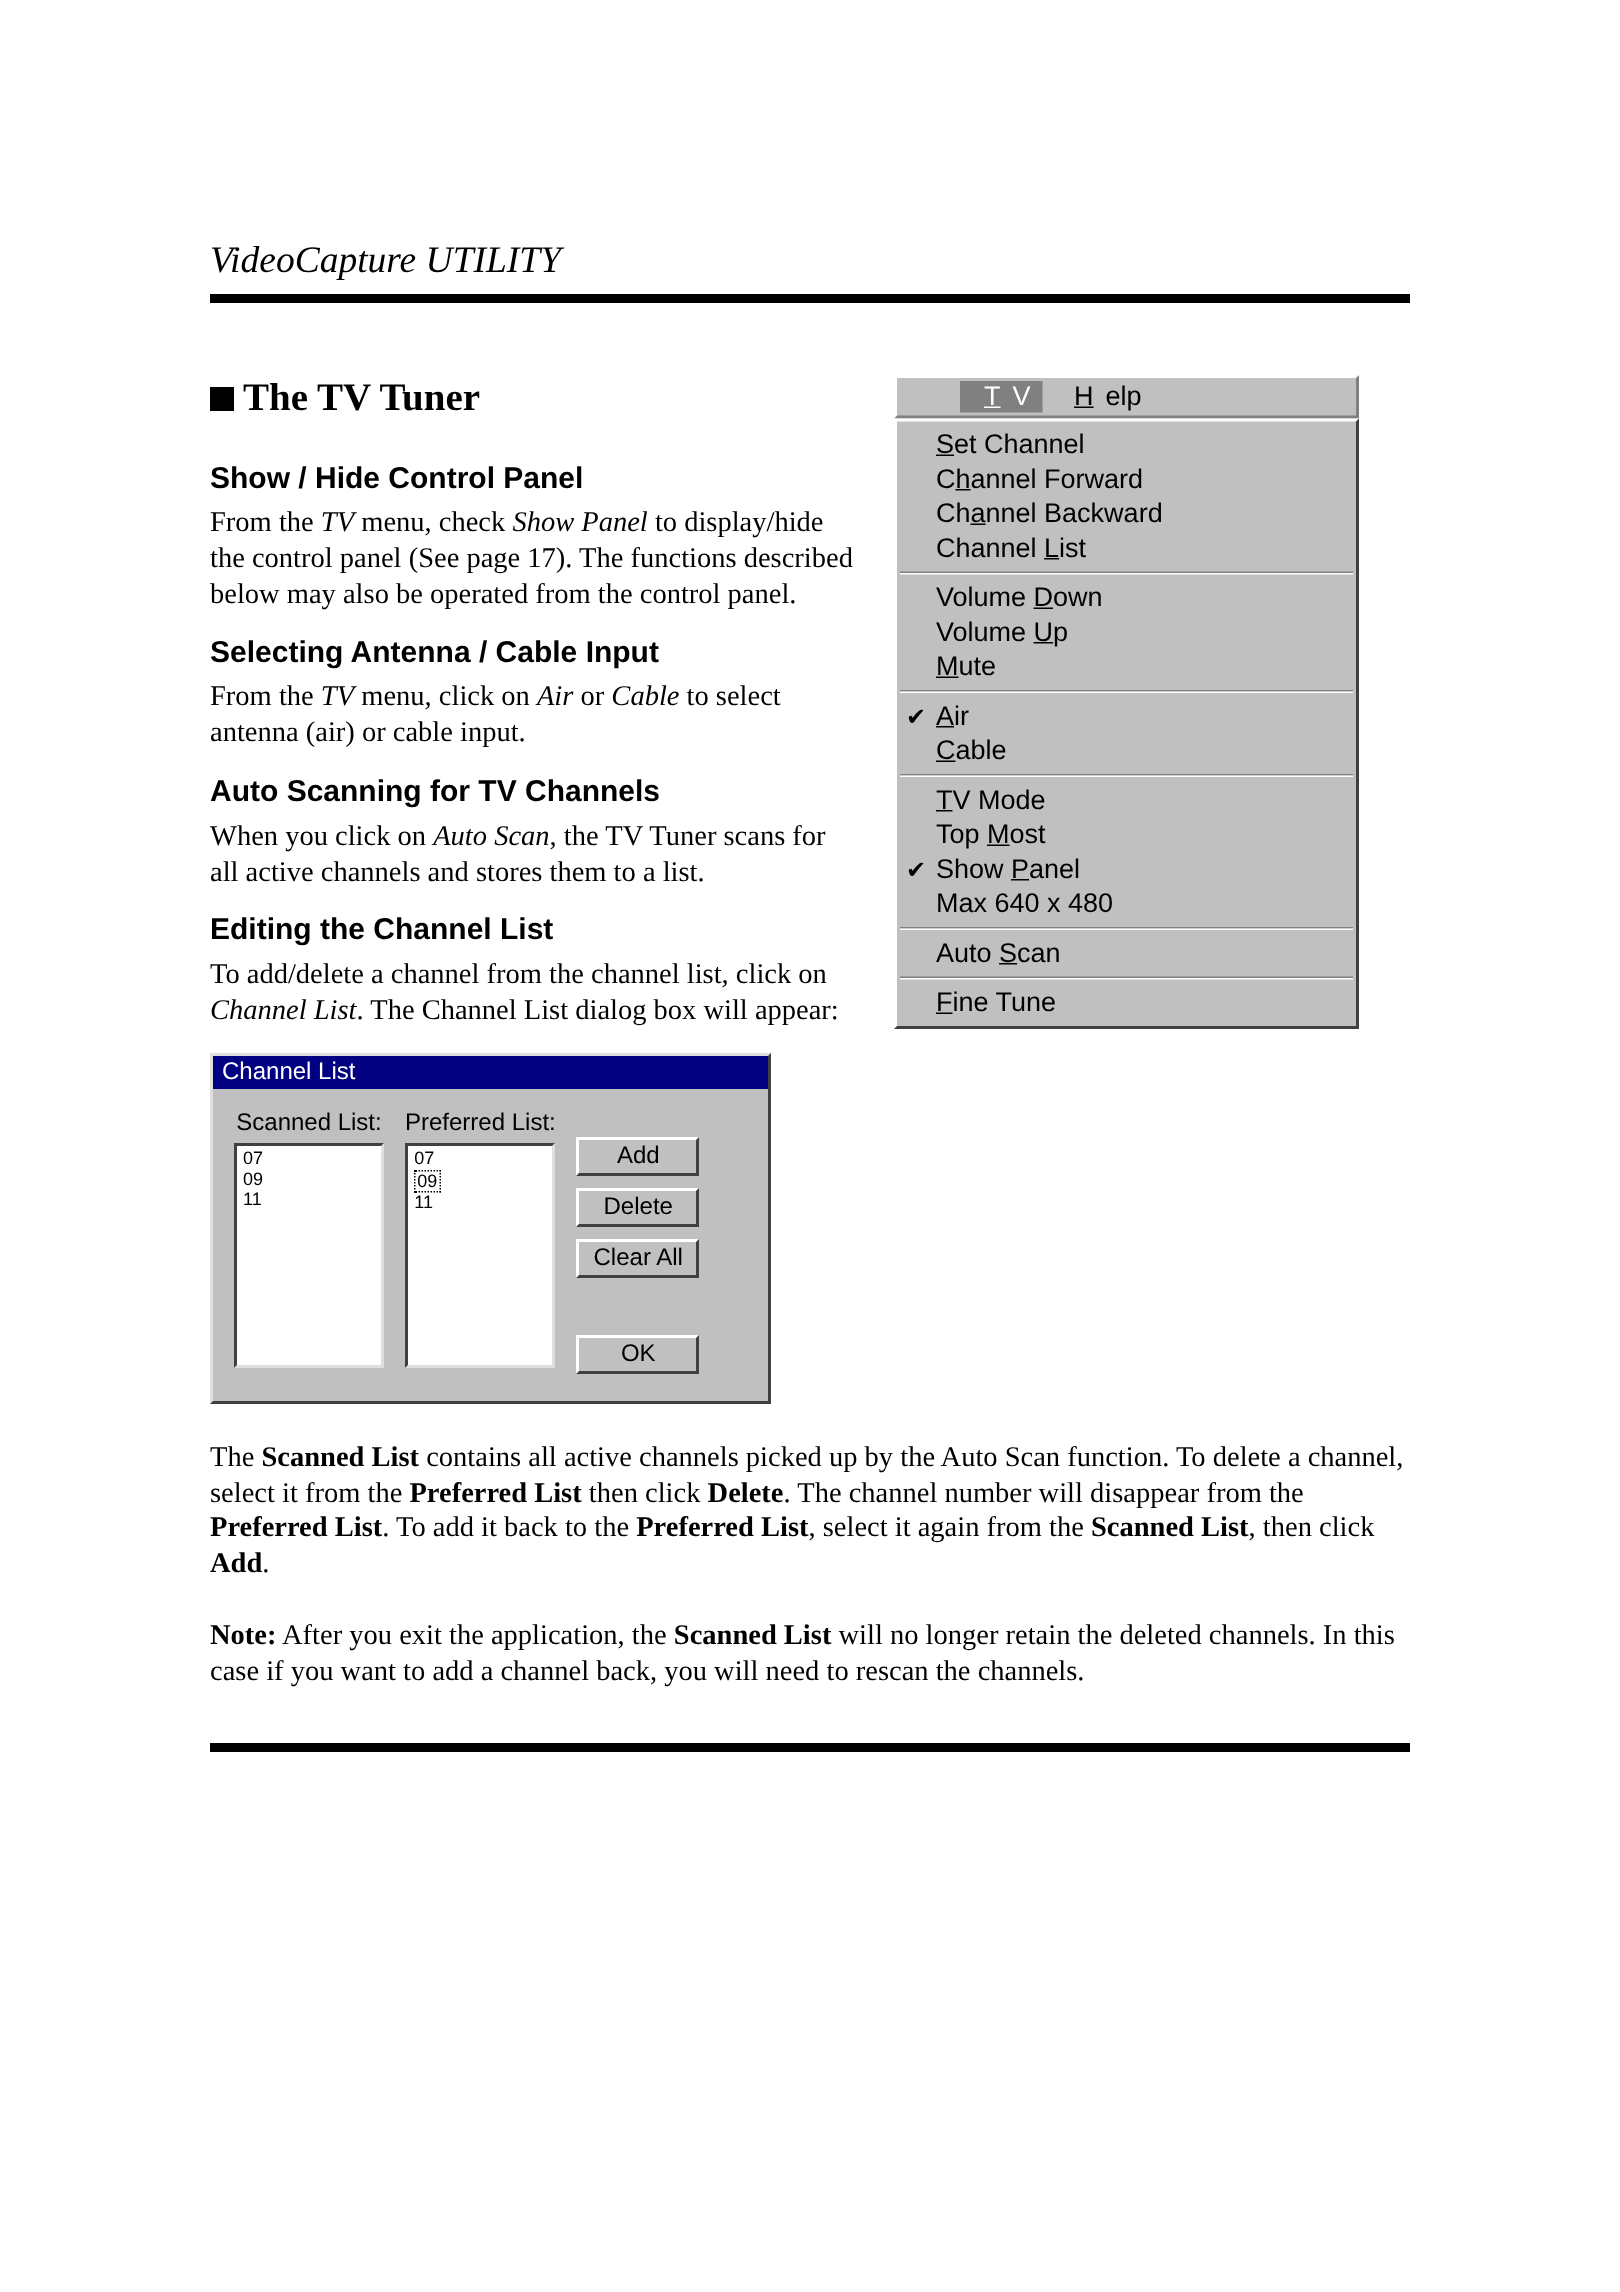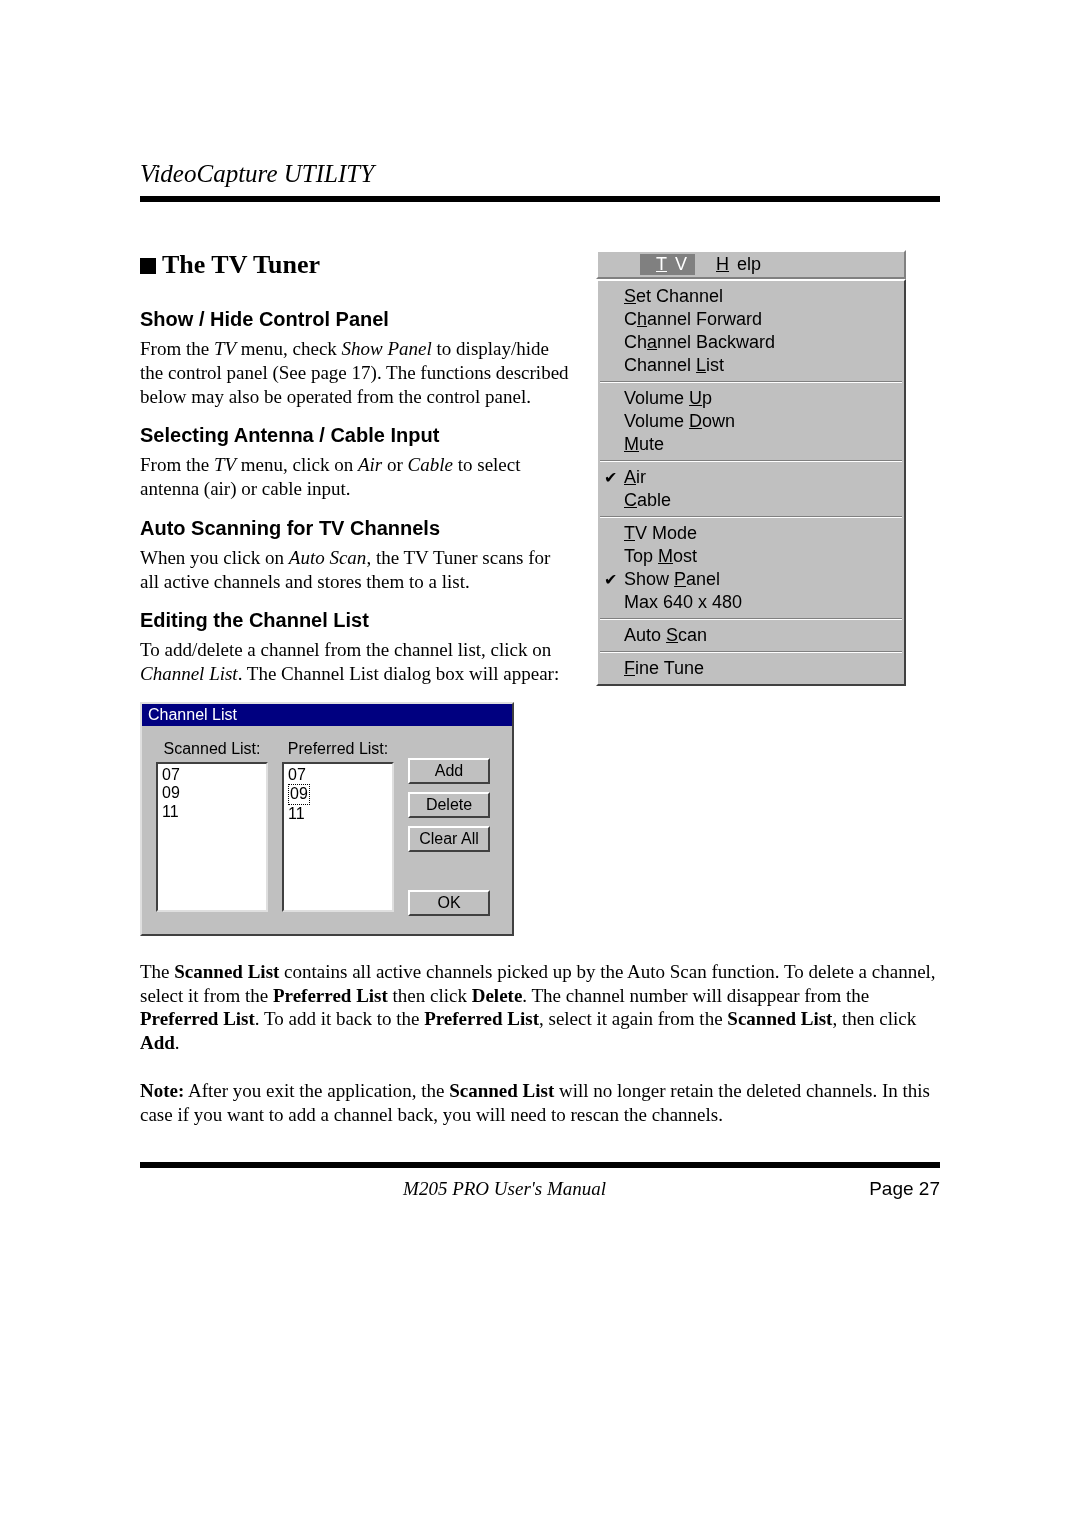--- a/index.html
+++ b/index.html
@@ -160,30 +160,30 @@
     display: flex;
     gap: 14px;
   }
   .dlg-col {
     display: flex;
     flex-direction: column;
     align-items: center;
   }
   .lbl { margin-bottom: 4px; }
   .listbox {
-    width: 112px;
+    width: 100px;
     height: 150px;
     background: #fff;
     border-top: 2px solid #404040;
     border-left: 2px solid #404040;
     border-right: 2px solid #dfdfdf;
     border-bottom: 2px solid #dfdfdf;
     padding: 2px 4px;
     box-sizing: border-box;
-    font-size: 16px;
+    font-size: 12px;
     line-height: 1.15;
   }
   .listbox .sel {
     display: inline-block;
     border: 1px dotted #000;
     padding: 0 1px;
   }
   .btncol {
     display: flex;
     flex-direction: column;
@@ -298,22 +298,22 @@
         <div class="menubar">
           <span class="active"><span class="ul">T</span>V</span>
           <span><span class="ul">H</span>elp</span>
         </div>
         <div class="dd">
           <div class="dd-item"><span class="ul">S</span>et Channel</div>
           <div class="dd-item">C<span class="ul">h</span>annel Forward</div>
           <div class="dd-item">Ch<span class="ul">a</span>nnel Backward</div>
           <div class="dd-item">Channel <span class="ul">L</span>ist</div>
           <div class="dd-sep"></div>
+          <div class="dd-item">Volume <span class="ul">D</span>own</div>
           <div class="dd-item">Volume <span class="ul">U</span>p</div>
-          <div class="dd-item">Volume <span class="ul">D</span>own</div>
           <div class="dd-item"><span class="ul">M</span>ute</div>
           <div class="dd-sep"></div>
           <div class="dd-item"><span class="chk">✔</span><span class="ul">A</span>ir</div>
           <div class="dd-item"><span class="ul">C</span>able</div>
           <div class="dd-sep"></div>
           <div class="dd-item"><span class="ul">T</span>V Mode</div>
           <div class="dd-item">Top <span class="ul">M</span>ost</div>
           <div class="dd-item"><span class="chk">✔</span>Show <span class="ul">P</span>anel</div>
           <div class="dd-item">Max 640 x 480</div>
           <div class="dd-sep"></div>
@@ -327,19 +327,14 @@
 
   <p class="fullpara">
     <span>The </span><span class="b">Scanned List</span><span> contains all active channels picked up by the Auto Scan function. To delete a channel, select it from the </span><span class="b">Preferred List</span><span> then click </span><span class="b">Delete</span><span>. The channel number will disappear from the </span><span class="b">Preferred List</span><span>. To add it back to the </span><span class="b">Preferred List</span><span>, select it again from the </span><span class="b">Scanned List</span><span>, then click </span><span class="b">Add</span><span>.</span>
   </p>
 
   <p class="fullpara">
     <span class="b">Note:</span><span> After you exit the application, the </span><span class="b">Scanned List</span><span> will no longer retain the deleted channels. In this case if you want to add a channel back, you will need to rescan the channels.</span>
   </p>
 
   <div class="ftr-rule"></div>
-  <div class="ftr-row">
-    <div></div>
-    <div class="ftr-left">M205 PRO User's Manual</div>
-    <div class="ftr-right">Page 27</div>
-  </div>
 
 </div>
 
 </body></html>

